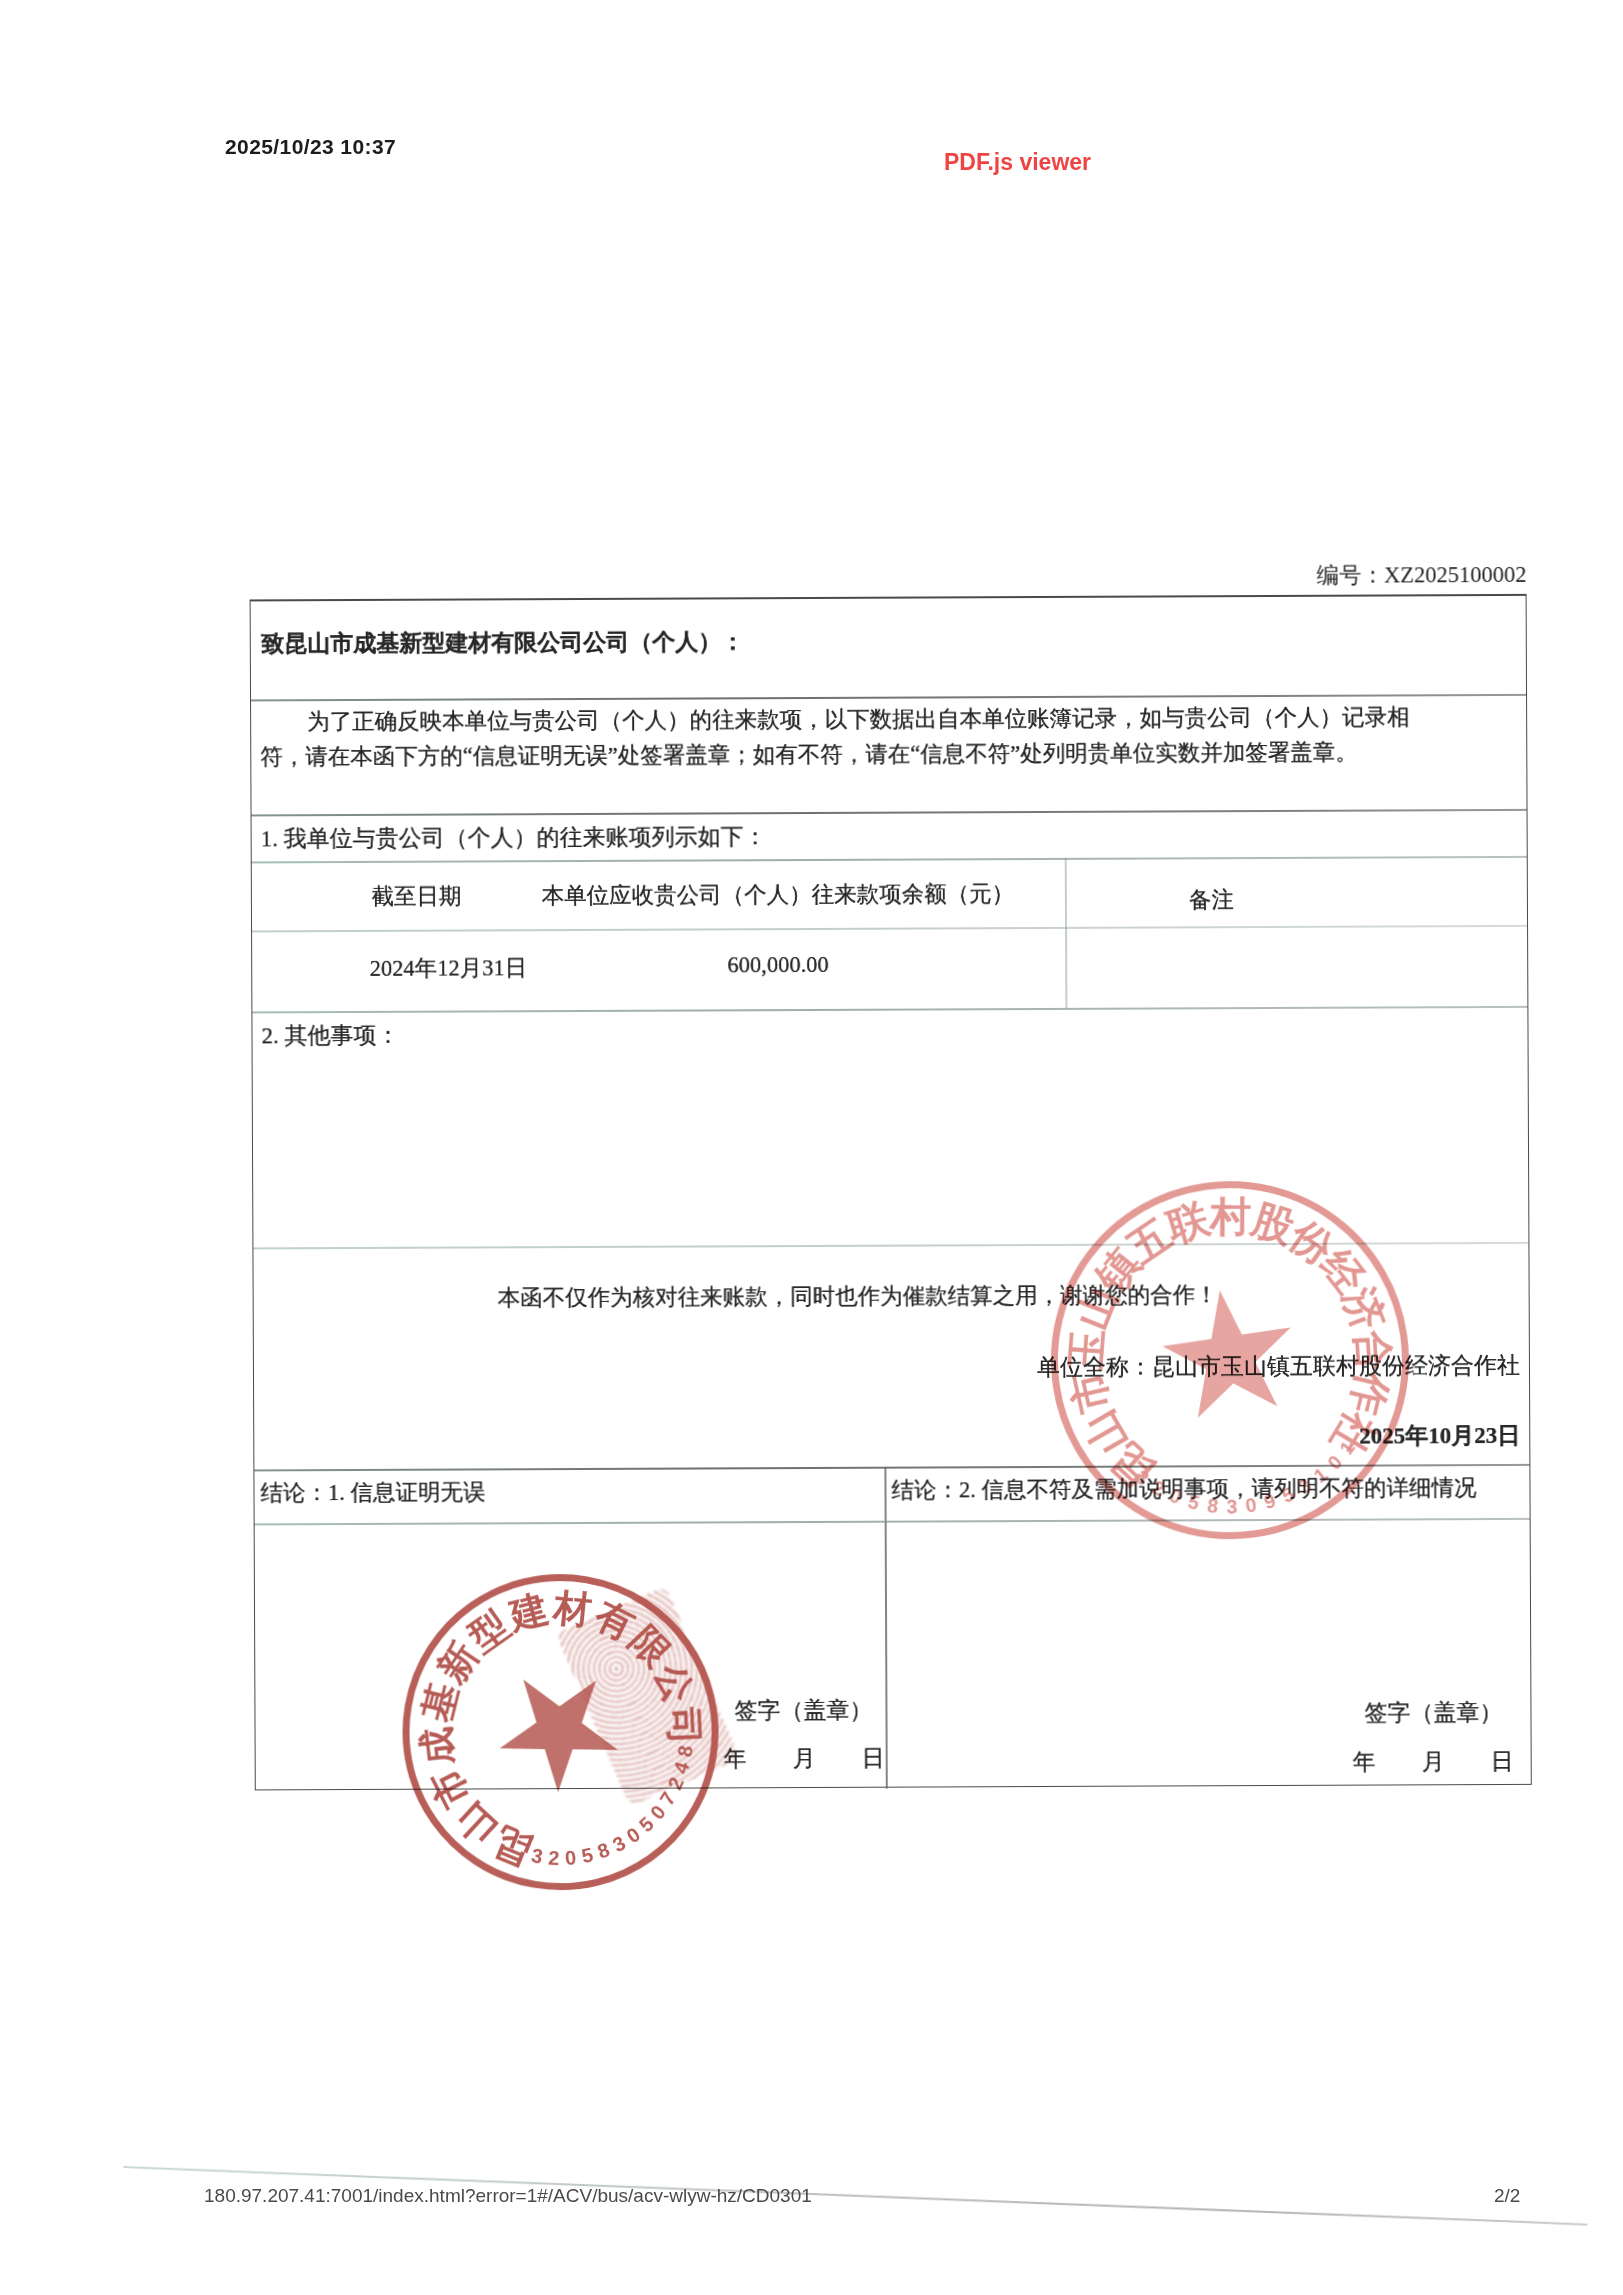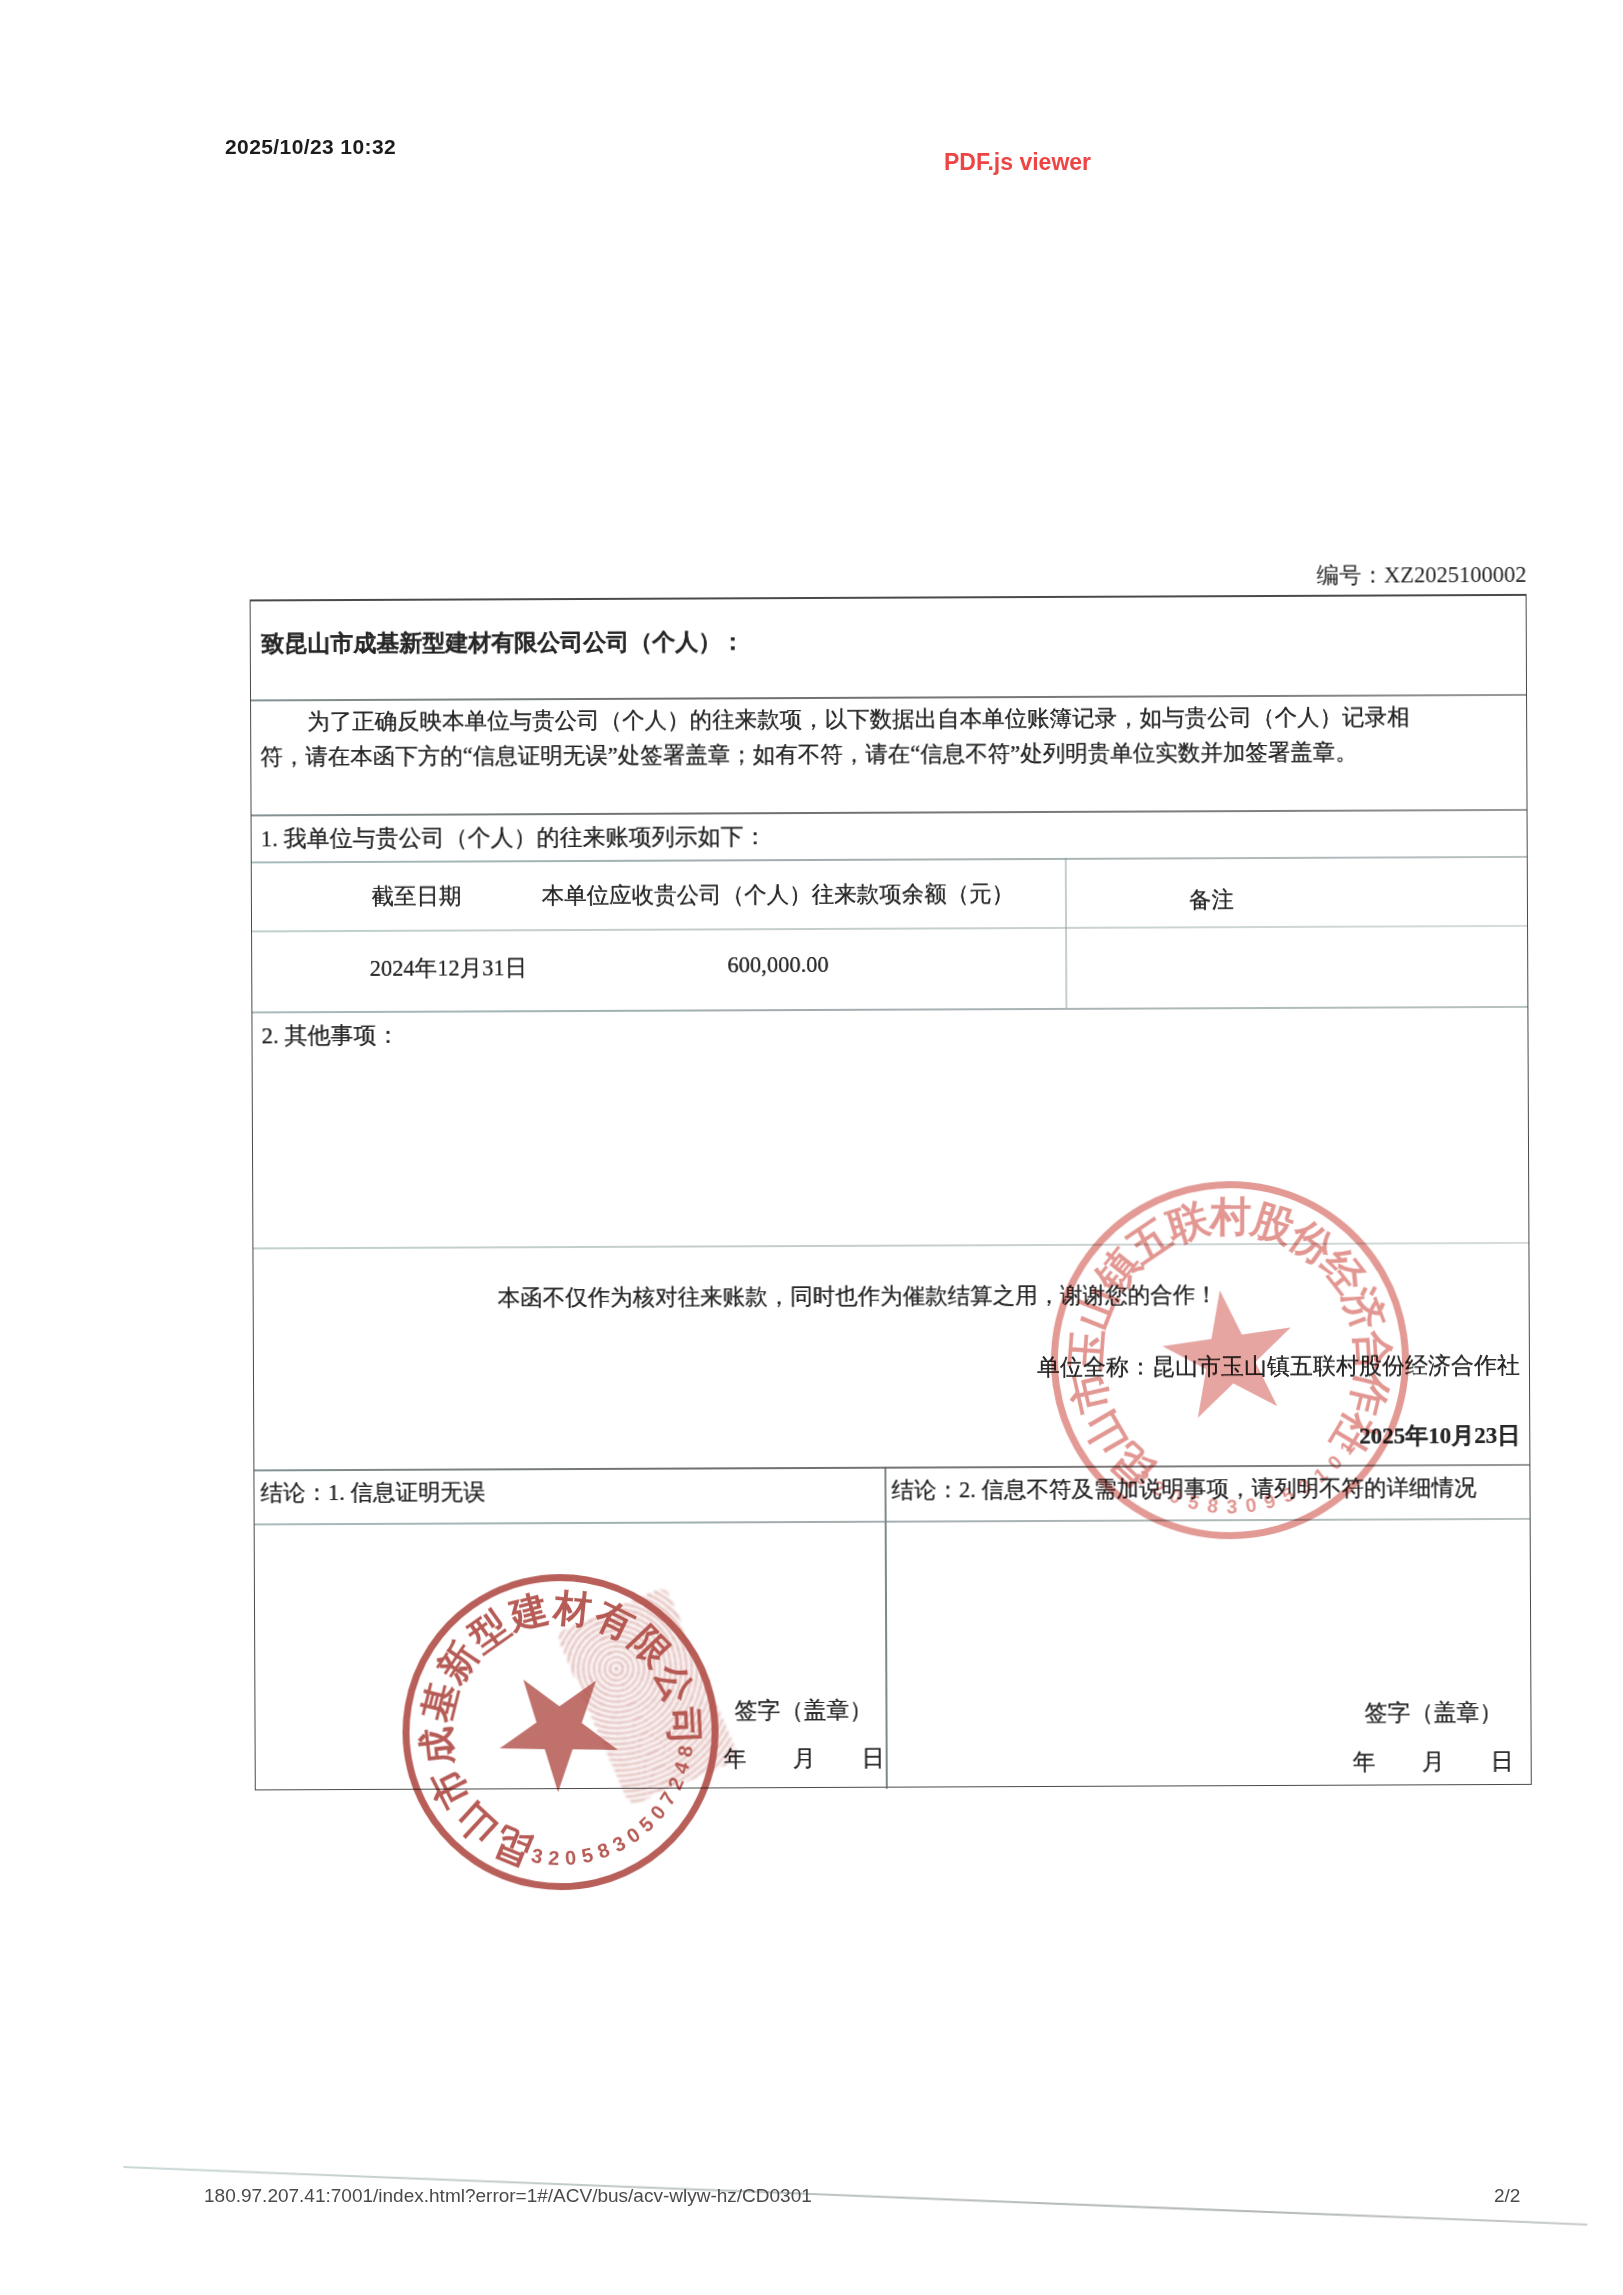--- a/index.html
+++ b/index.html
@@ -56,21 +56,21 @@
   
   .scan-edge{position:absolute;left:119px;top:2163px;width:1465px;height:1.5px;
      background:linear-gradient(90deg,#9db8b6,#8a9494 40%,#6f7676 75%,#9aa0a0);
      transform:rotate(2.5deg);transform-origin:0 0;opacity:.55;}
 </style>
 </head>
 <body>
 
 <div class="page">
 
-  <div class="print-text ph-time">2025/10/23 10:32</div>
+  <div class="print-text ph-time">2025/10/23 10:37</div>
   <div class="print-text ph-app">PDF.js viewer</div>
 
   <div class="scan">
 
     <div class="doc-ref">编号：XZ2025100002</div>
 
     <div class="doc-table">
 
       <div class="t-text" style="left:10.5px;top:27px;font-size:23px;font-weight:700;">致昆山市成基新型建材有限公司公司（个人）：</div>
 

